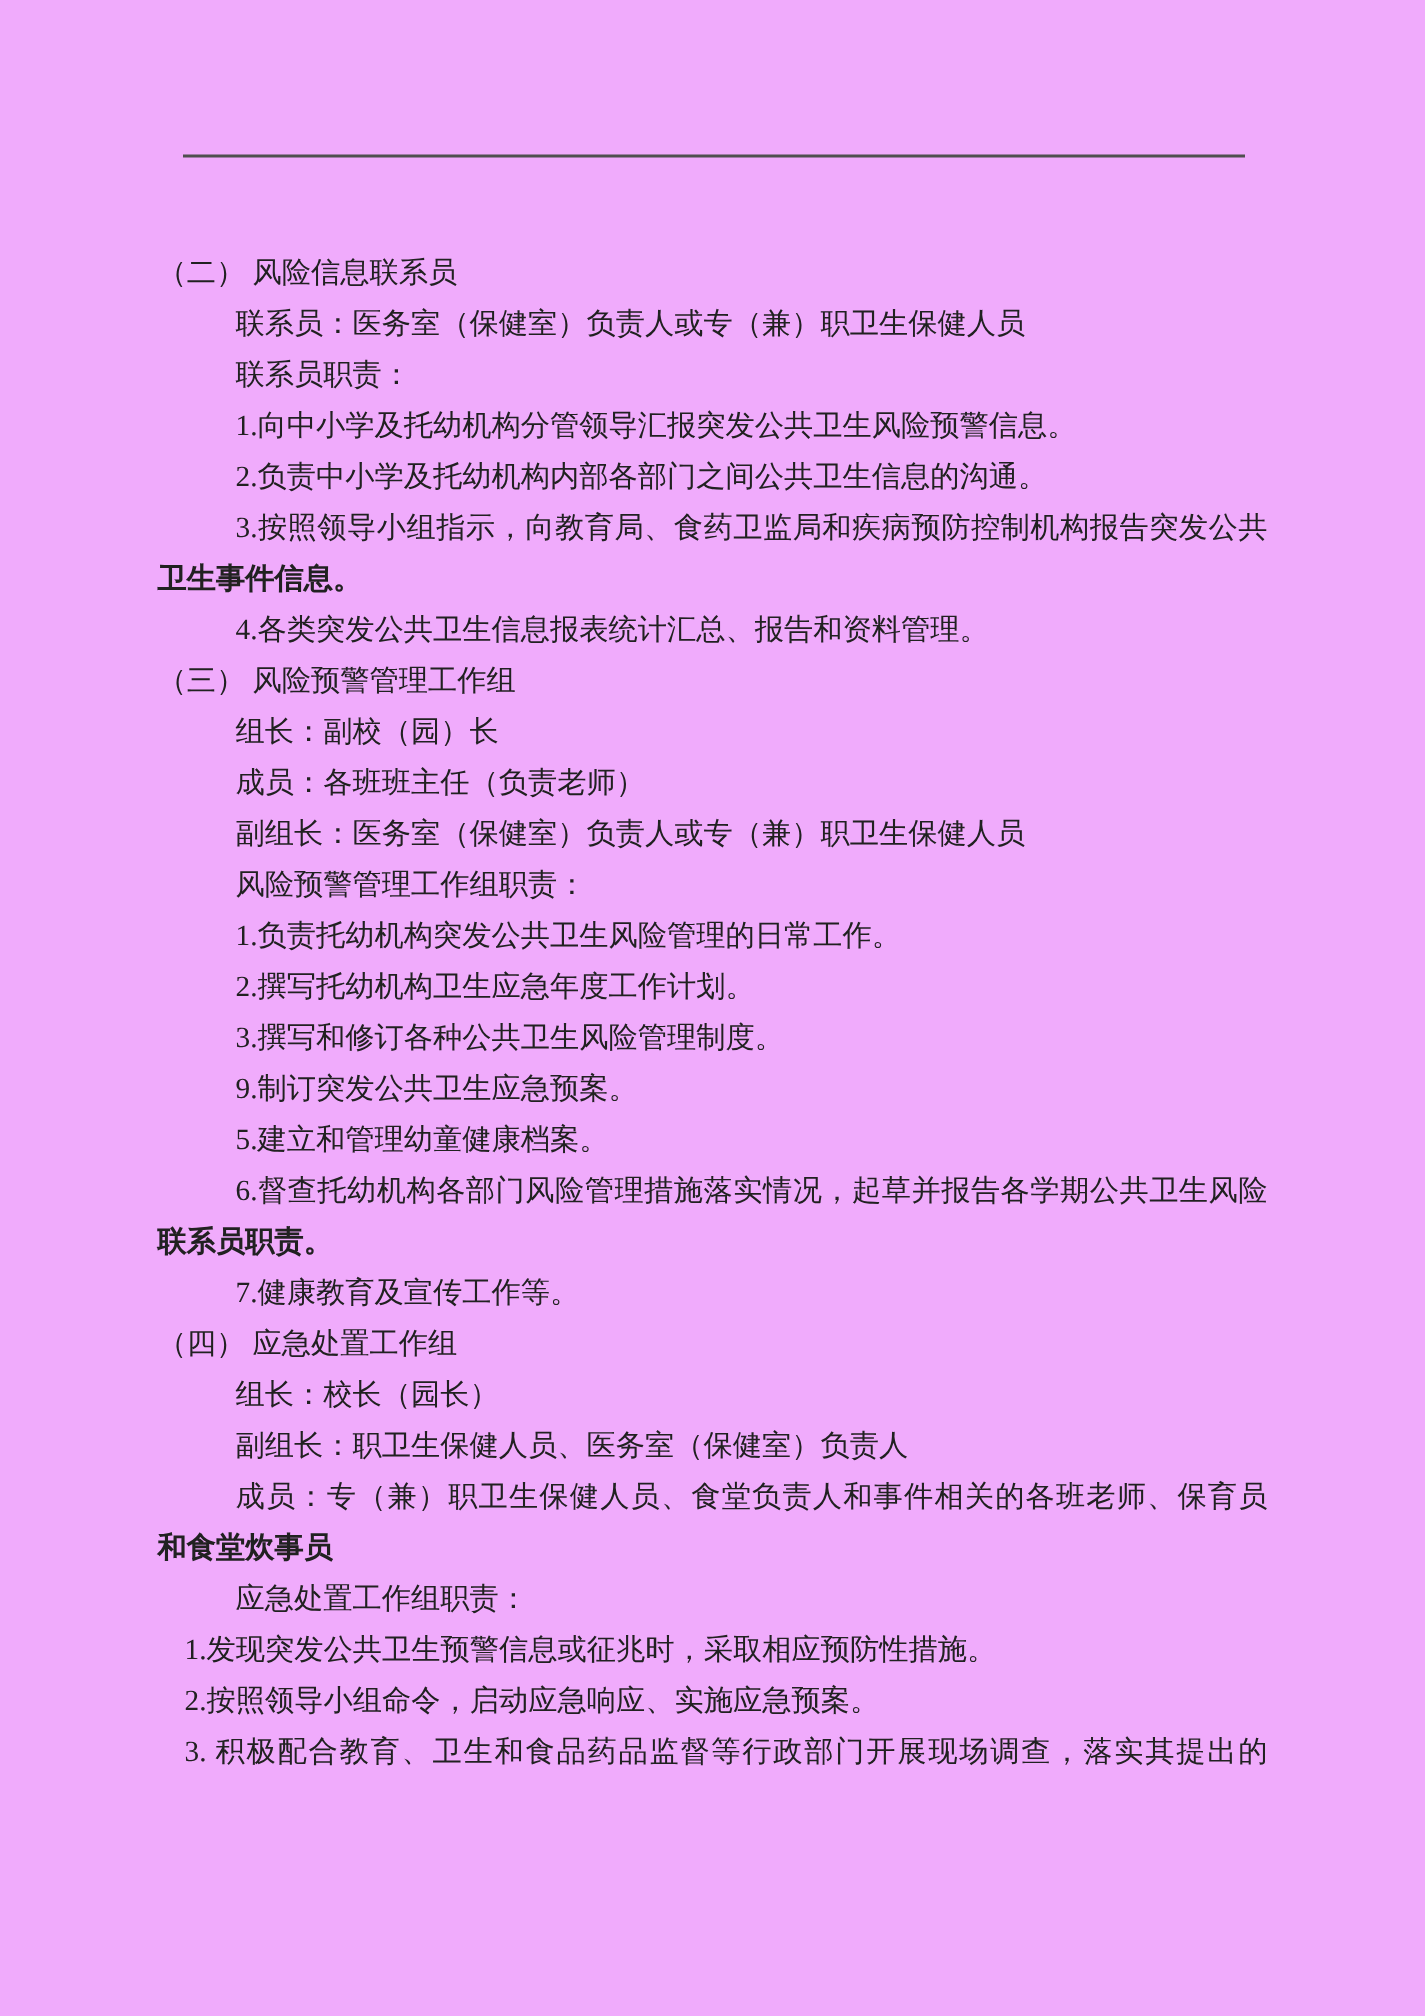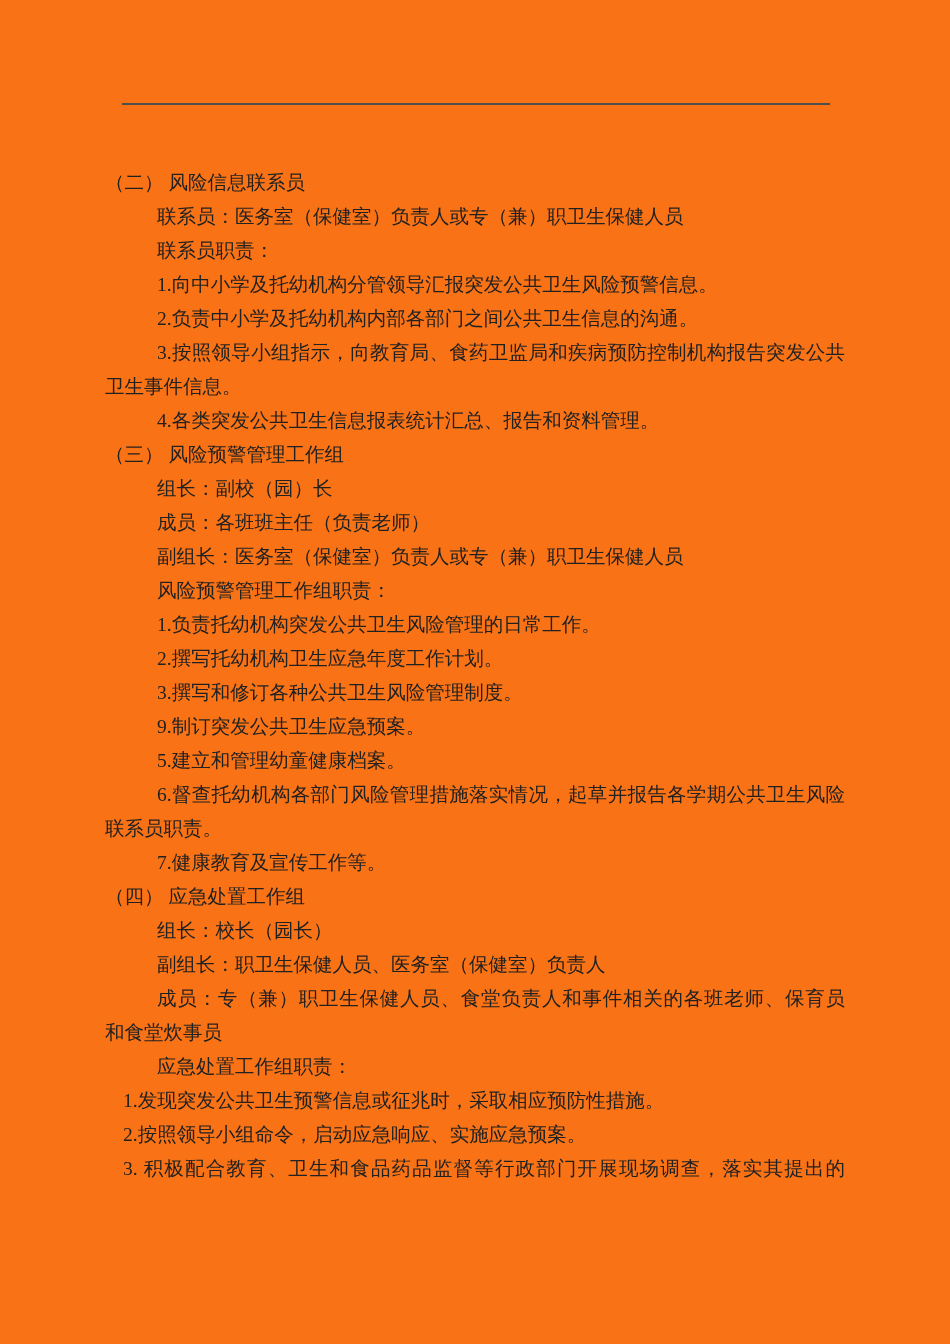--- a/index.html
+++ b/index.html
@@ -4,21 +4,21 @@
 <style>
   html, body {
     margin: 0;
     padding: 0;
     background: #ffffff;
   }
   .page {
     position: relative;
     width: 950px;
     height: 1344px;
-    background: #f97316;
+    background: #f0abfc;
     overflow: hidden;
     font-family: "Liberation Serif", "DejaVu Serif", serif;
   }
   .header-rule {
     position: absolute;
     left: 122px;
     top: 103px;
     width: 708px;
     height: 2px;
     background: #4f4f4f;
@@ -33,21 +33,21 @@
     color: #212121;
   }
   .line {
     text-align: left;
     overflow: visible;
   }
   
   .k-section { padding-left: 0; }
   .k-body    { padding-left: 52px; }
   .k-num1    { padding-left: 18px; }
-  .k-flush   { padding-left: 0; }
+  .k-flush   { padding-left: 0; font-weight: bold; }
   
   .fill {
     text-align: justify;
     text-align-last: justify;
     text-justify: inter-character;
   }
 </style>
 </head>
 <body>
 

